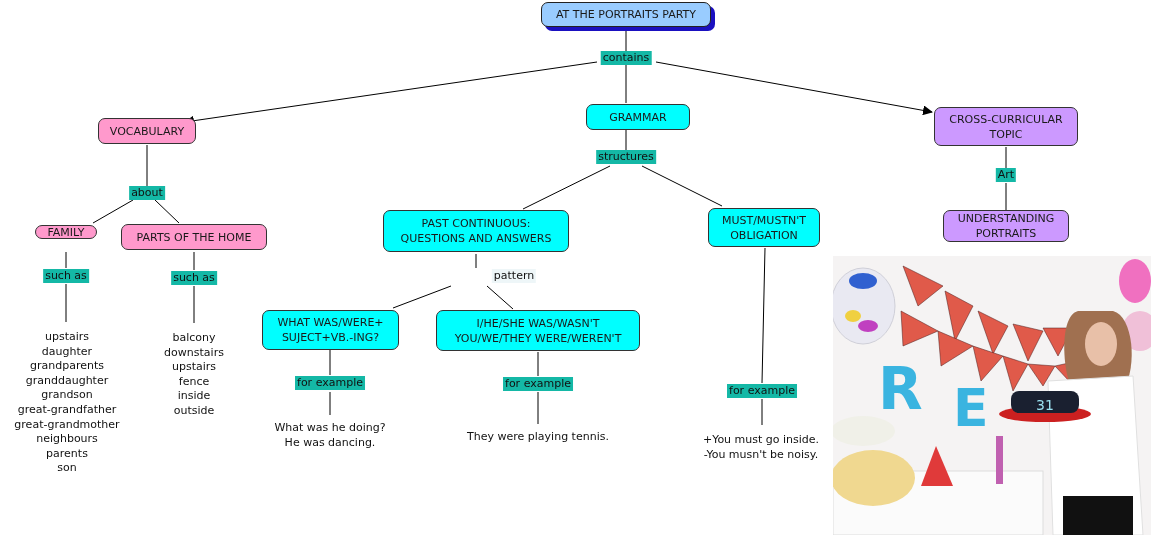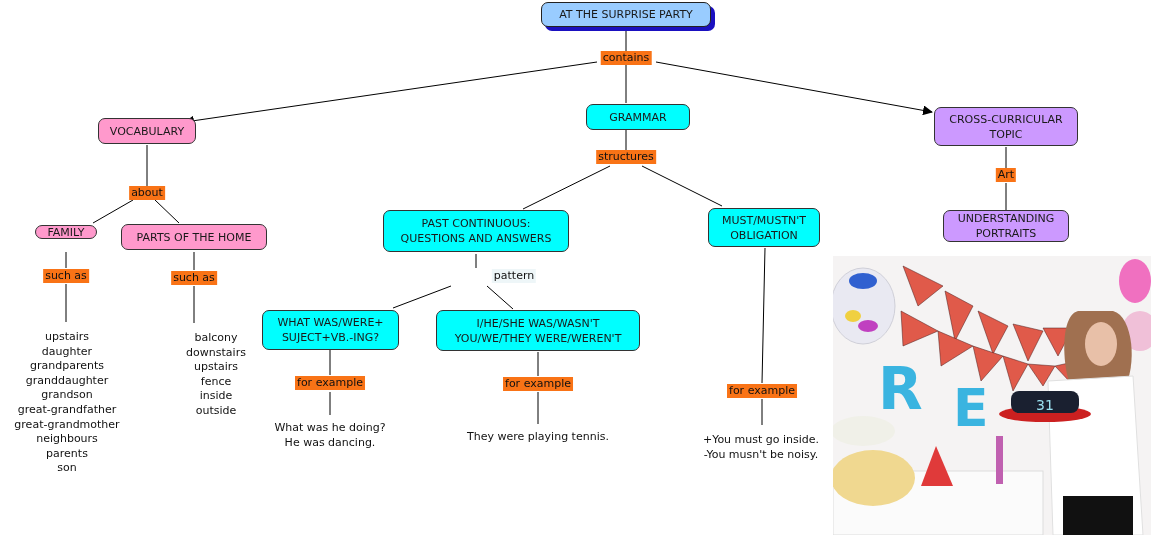--- a/index.html
+++ b/index.html
@@ -7,21 +7,21 @@
          font-family:"DejaVu Sans", sans-serif; color:#111; }
   #links { position:absolute; left:0; top:0; width:1152px; height:535px; }
   .node { position:absolute; box-sizing:border-box; border:1px solid #333;
           border-radius:7px; font-size:11px; line-height:15px; text-align:center;
           display:flex; align-items:center; justify-content:center; white-space:pre-line;
           color:#1a1a1a; }
   .root { background:#99ccff; box-shadow:4px 4px 0 #1a10c0; border-color:#222; }
   .pink { background:#ff99cc; }
   .cyan { background:#00ffff; }
   .purple { background:#cc99ff; }
-  .label { position:absolute; font-size:11px; line-height:14px; background:#f97316;
+  .label { position:absolute; font-size:11px; line-height:14px; background:#14b8a6;
            text-align:center; white-space:nowrap; padding:0 2px; transform:translateX(-50%); }
   .label.pat { background:#eef6f8;margin-left:38px; }
   .list { position:absolute; font-size:11px; line-height:14.6px; text-align:center;
           transform:translateX(-50%); white-space:nowrap; }
   .photo { position:absolute; left:833px; top:256px; width:318px; height:279px;
            overflow:hidden; background:#f4f2f2; }
 </style>
 </head>
 <body>
 
@@ -53,21 +53,21 @@
     <line x1="330" y1="392" x2="330" y2="415"></line>
     <line x1="538" y1="352" x2="538" y2="376"></line>
     <line x1="538" y1="392" x2="538" y2="424"></line>
     <line x1="765" y1="248" x2="762" y2="383"></line>
     <line x1="762" y1="399" x2="762" y2="425"></line>
     <line x1="1006" y1="147" x2="1006" y2="168"></line>
     <line x1="1006" y1="183" x2="1006" y2="210"></line>
   </g>
 </svg>
 
-<div class="node root" style="left:541px;top:2px;width:170px;height:25px;">AT THE SURPRISE PARTY</div>
+<div class="node root" style="left:541px;top:2px;width:170px;height:25px;">AT THE PORTRAITS PARTY</div>
 
 <div class="label" style="left:626px;top:51px;">contains</div>
 <div class="label" style="left:147px;top:186px;">about</div>
 <div class="label" style="left:66px;top:269px;">such as</div>
 <div class="label" style="left:194px;top:271px;">such as</div>
 <div class="label" style="left:626px;top:150px;">structures</div>
 <div class="label pat" style="left:476px;top:269px;">pattern</div>
 <div class="label" style="left:330px;top:376px;">for example</div>
 <div class="label" style="left:538px;top:377px;">for example</div>
 <div class="label" style="left:762px;top:384px;">for example</div>
@@ -82,21 +82,21 @@
   <div>daughter</div>
   <div>grandparents</div>
   <div>granddaughter</div>
   <div>grandson</div>
   <div>great-grandfather</div>
   <div>great-grandmother</div>
   <div>neighbours</div>
   <div>parents</div>
   <div>son</div>
 </div>
-<div class="list" style="left:194px;top:331px;margin-left:22px;">
+<div class="list" style="left:194px;top:331px;">
   <div>balcony</div>
   <div>downstairs</div>
   <div>upstairs</div>
   <div>fence</div>
   <div>inside</div>
   <div>outside</div>
 </div>
 
 <div class="node cyan" style="left:586px;top:104px;width:104px;height:26px;">GRAMMAR</div>
 <div class="node cyan" style="left:383px;top:210px;width:186px;height:42px;">PAST CONTINUOUS:

